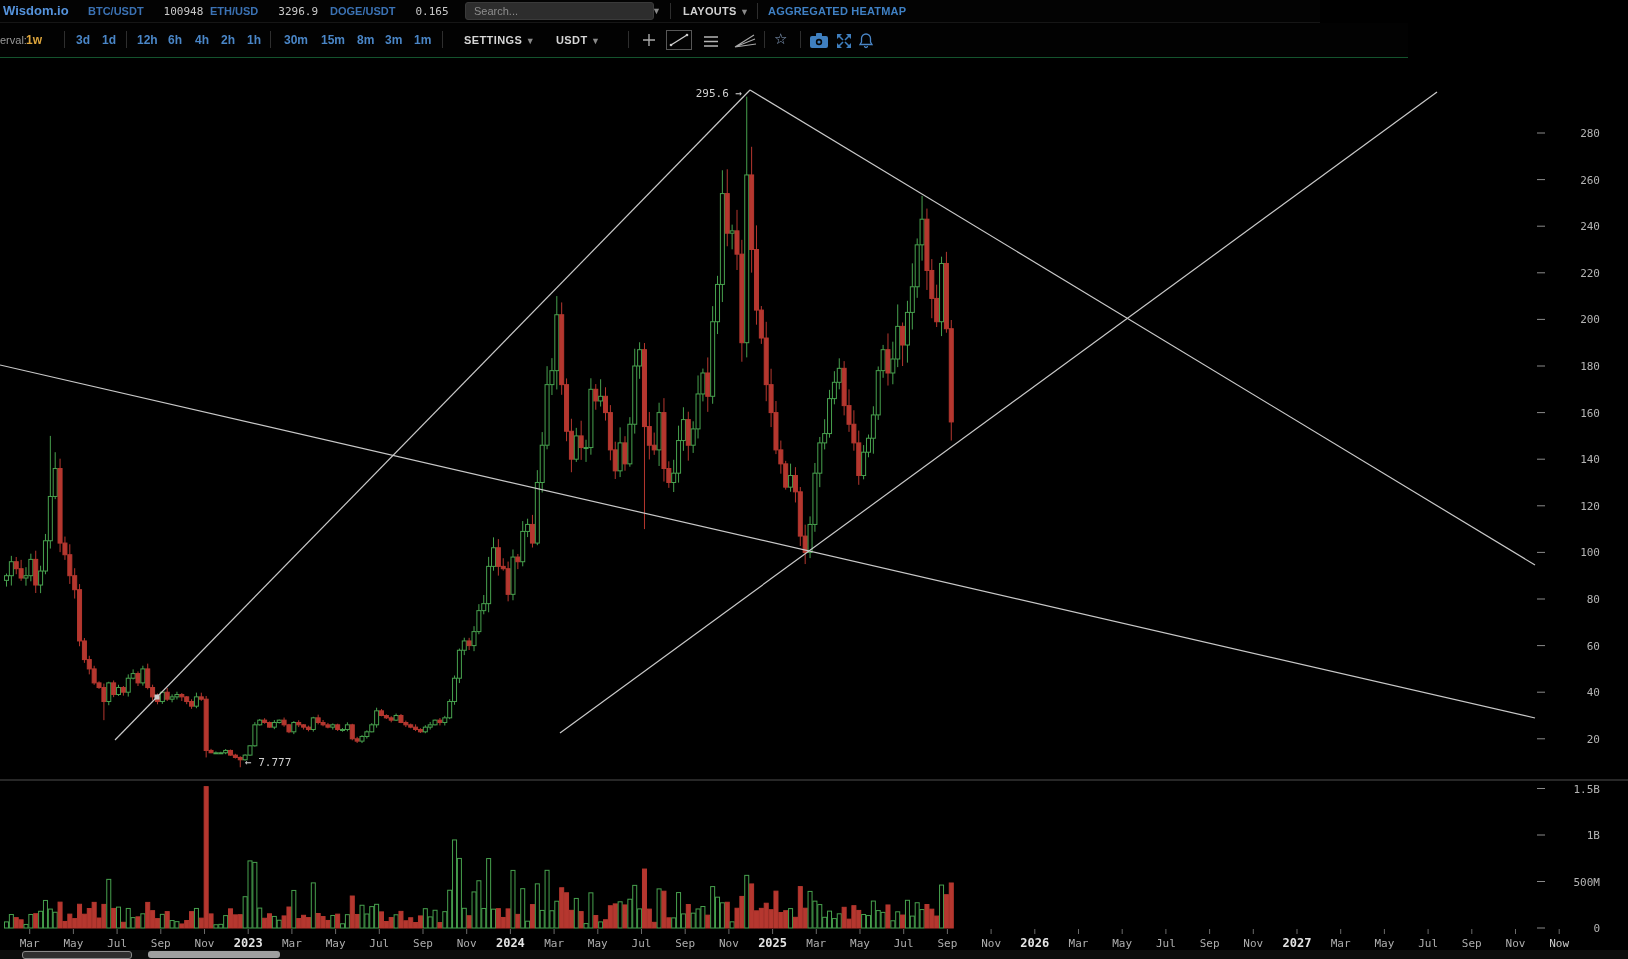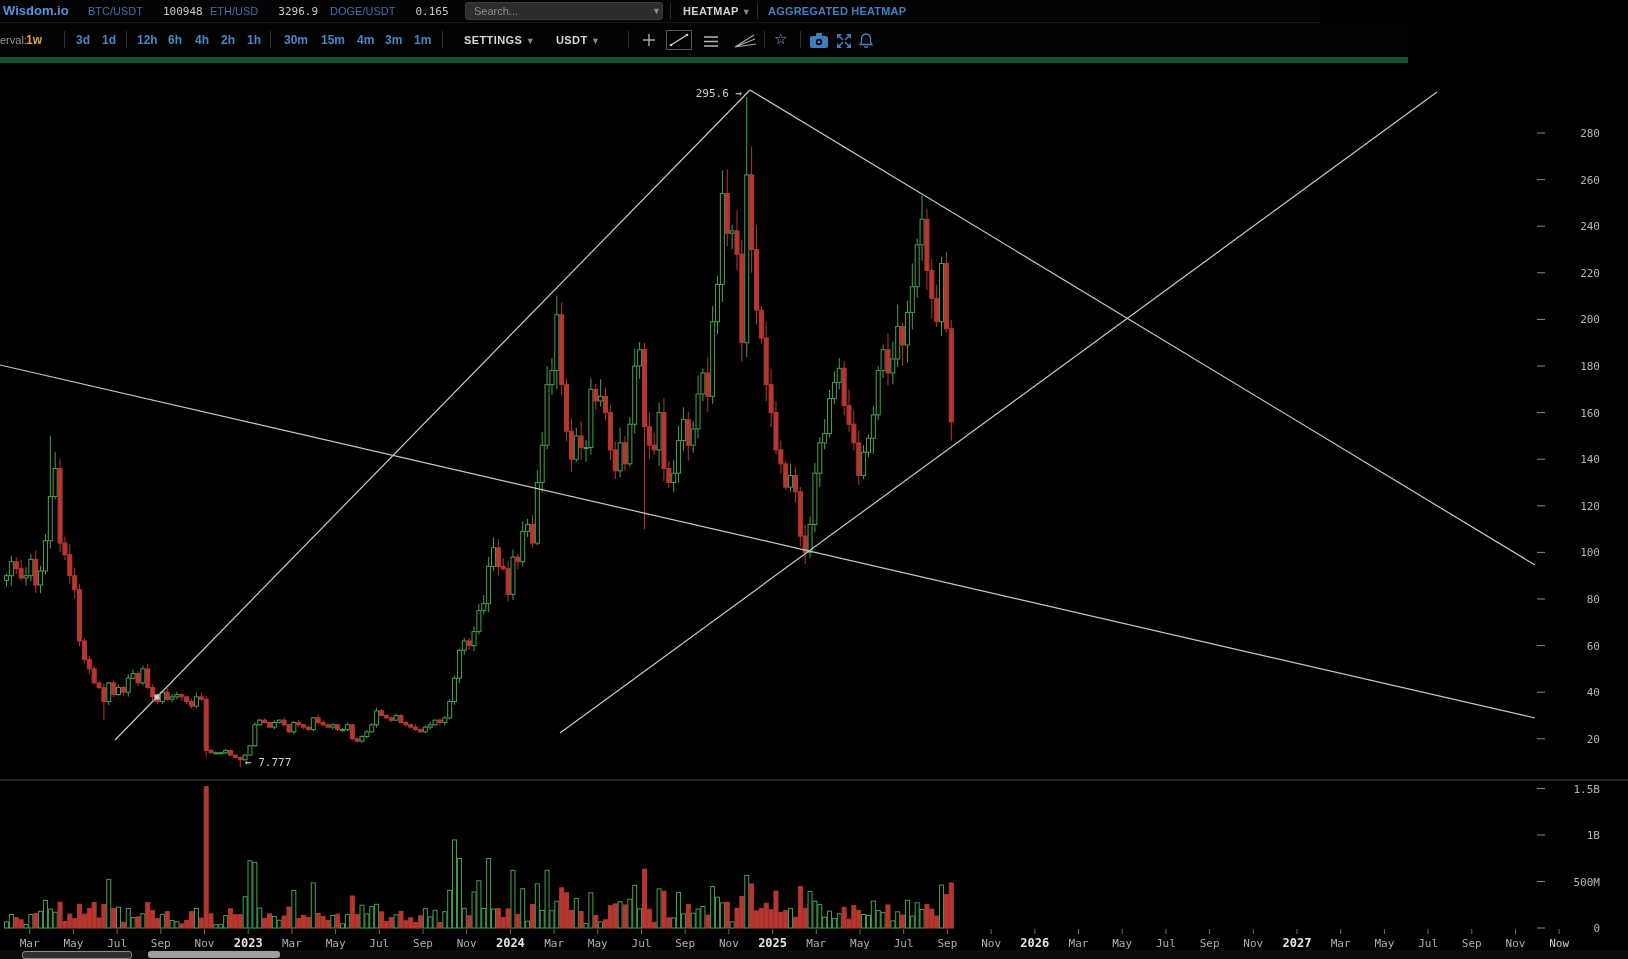--- a/index.html
+++ b/index.html
@@ -1,30 +1,30 @@
 <!DOCTYPE html>
 <html><head>
 <meta charset="utf-8">
 <style>
   html,body{margin:0;padding:0;background:#000;width:1628px;height:959px;overflow:hidden;
     font-family:"Liberation Sans",sans-serif;-webkit-font-smoothing:antialiased;}
   .abs{position:absolute;}
   #topbar{position:absolute;left:0;top:0;width:1320px;height:22px;background:#030303;border-bottom:1px solid #161616;}
   #brand{position:absolute;left:3px;top:3px;font-size:13px;font-weight:bold;color:#5593dc;}
   .tkr{position:absolute;top:5px;font-size:11px;white-space:nowrap;}
-  .tkr-sym{color:#3b72b4;font-weight:normal;}
+  .tkr-sym{color:#3b72b4;font-weight:bold;}
   .tkr-px{color:#c9c9c9;font-family:"DejaVu Sans Mono",monospace;margin-left:20px;}
   #search{position:absolute;left:465px;top:2px;width:172px;height:16px;background:#2d2d2d;border:1px solid #3a3a3a;
-    border-radius:3px;color:#bdbdbd;font-size:11px;padding:0 16px 0 8px;outline:none;font-family:"Liberation Sans",sans-serif;}
+    border-radius:3px;color:#bdbdbd;font-size:11px;padding:0 7px 0 8px;outline:none;font-family:"Liberation Sans",sans-serif;}
   #search::placeholder{color:#8d8d8d;}
   .caret{color:#8a8a8a;font-size:9px;}
   .vsep{position:absolute;width:1px;background:#2e2e2e;}
   #layouts{position:absolute;left:683px;top:5px;font-size:11px;font-weight:bold;color:#d2d2d2;letter-spacing:.3px;}
   #heatmap{position:absolute;left:768px;top:5px;font-size:11px;font-weight:bold;color:#3f80c4;letter-spacing:.2px;}
-  #toolbar{position:absolute;left:0;top:23px;width:1408px;height:34px;background:#020202;border-bottom:6px solid #14532d;}
+  #toolbar{position:absolute;left:0;top:23px;width:1408px;height:34px;background:#020202;border-bottom:1px solid #14532d;}
   .tb{position:absolute;top:10px;font-size:12px;font-weight:bold;color:#4a86c7;cursor:pointer;}
   #ivl-prefix{position:absolute;left:0;top:11px;font-size:11px;color:#9a9a9a;font-weight:normal;}
   #ivl-active{position:absolute;left:26px;top:10px;font-size:12px;font-weight:bold;color:#dda53c;}
   .tsep{position:absolute;top:8px;height:17px;width:1px;background:#2e2e2e;}
   .menu{position:absolute;top:11px;font-size:11px;font-weight:bold;color:#d6d6d6;letter-spacing:.4px;cursor:pointer;}
   .icon{position:absolute;cursor:pointer;}
   #trendtool{border:1px solid #575757;width:24px;height:18px;}
   #star-ic{font-size:15px;color:#8ca6c9;top:7px;}
   #chart{position:absolute;left:0;top:57px;width:1628px;height:902px;cursor:crosshair;}
   #plot{position:absolute;left:0;top:0;}
@@ -43,41 +43,41 @@
   </div>
   <div class="tkr" style="left:210px">
     <span class="tkr-sym">ETH/USD</span><span class="tkr-px">3296.9</span>
   </div>
   <div class="tkr" style="left:330px">
     <span class="tkr-sym">DOGE/USDT</span><span class="tkr-px">0.165</span>
   </div>
   <input id="search" placeholder="Search..." style="">
   <span class="caret abs" style="left:652px;top:6px">▼</span>
   <div class="vsep" style="left:670px;top:3px;height:16px"></div>
-  <div id="layouts"><span>HEATMAP</span> <span class="caret">▼</span></div>
+  <div id="layouts"><span>LAYOUTS</span> <span class="caret">▼</span></div>
   <div class="vsep" style="left:757px;top:3px;height:16px"></div>
   <div id="heatmap">AGGREGATED HEATMAP</div>
 </div>
 
 <div id="toolbar">
   <div id="ivl-prefix">erval:</div>
   <div id="ivl-active">1w</div>
   <div class="tsep" style="left:64px"></div>
   <div class="tb" style="left:76px">3d</div>
   <div class="tb" style="left:102px">1d</div>
   <div class="tsep" style="left:126px"></div>
   <div class="tb" style="left:137px">12h</div>
   <div class="tb" style="left:168px">6h</div>
   <div class="tb" style="left:195px">4h</div>
   <div class="tb" style="left:221px">2h</div>
   <div class="tb" style="left:247px">1h</div>
   <div class="tsep" style="left:270px"></div>
   <div class="tb" style="left:284px">30m</div>
   <div class="tb" style="left:321px">15m</div>
-  <div class="tb" style="left:357px">4m</div>
+  <div class="tb" style="left:357px">8m</div>
   <div class="tb" style="left:385px">3m</div>
   <div class="tb" style="left:414px">1m</div>
   <div class="tsep" style="left:442px"></div>
   <div class="menu" style="left:464px"><span>SETTINGS</span> <span class="caret">▼</span></div>
   <div class="menu" style="left:556px"><span>USDT</span> <span class="caret">▼</span></div>
   <div class="tsep" style="left:628px"></div>
   <div class="icon" style="left:642px;top:10px">
     <svg width="14" height="14">
         <path d="M7 1v12M1 7h12" stroke="#aaaaaa" stroke-width="1.4"></path>
       </svg>

